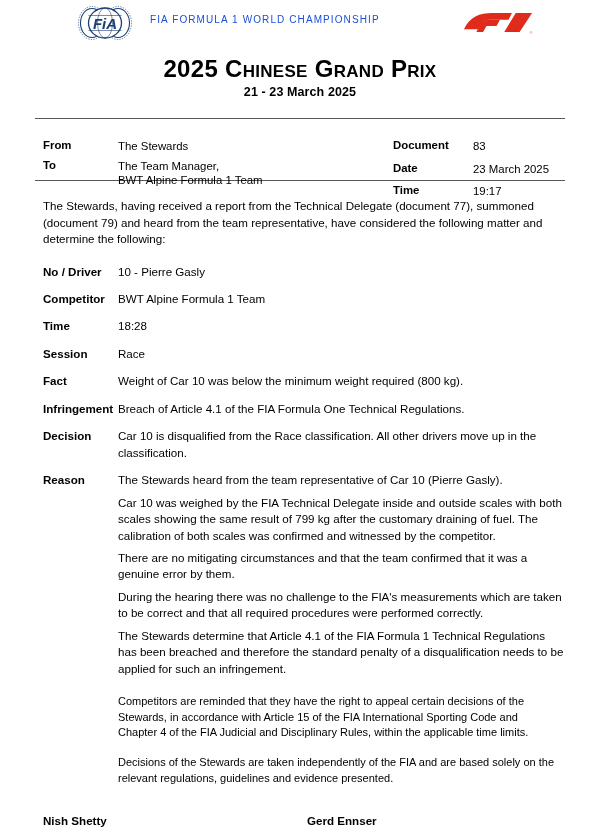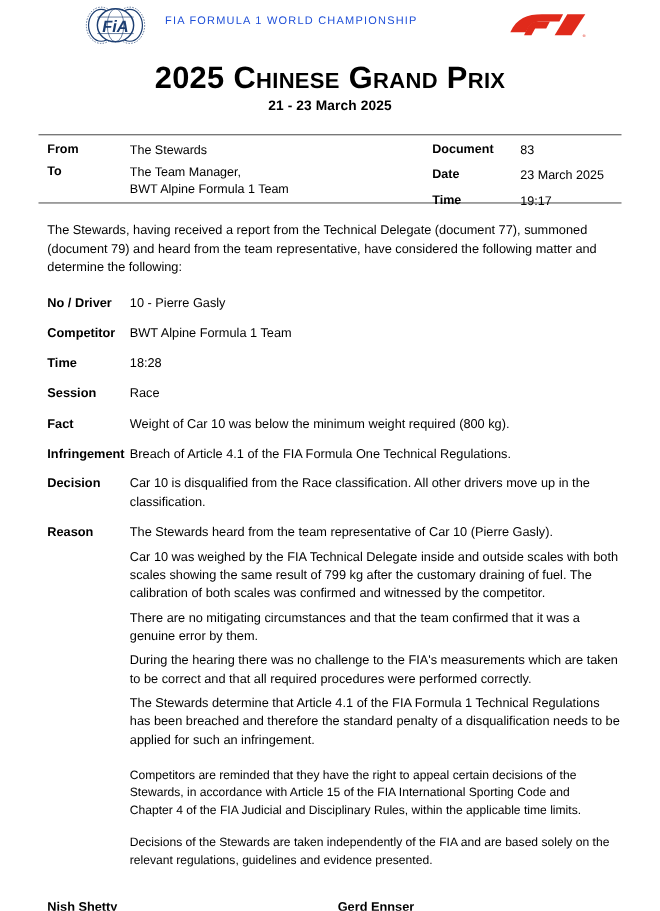--- a/index.html
+++ b/index.html
@@ -53,21 +53,21 @@
     width: 72px;
     height: 26px;
   }
 
   
   .event-block {
     text-align: center;
     margin-top: 8px;
   }
   .event-title {
-    font-size: 28px;
+    font-size: 24px;
     font-weight: bold;
     font-variant: small-caps;
     letter-spacing: 0.3px;
     line-height: 1.05;
   }
   .event-dates {
     font-size: 12.5px;
     font-weight: bold;
     margin-top: 4px;
     letter-spacing: 0.1px;
@@ -85,21 +85,21 @@
 
   
   .meta {
     position: relative;
     padding: 9px 35px 0 35px;
     height: 54px;
     box-sizing: border-box;
   }
   .meta-left, .meta-right {
     position: absolute;
-    top: 7px;
+    top: 20px;
   }
   .meta-left { left: 43px; }
   .meta-right { left: 393px; }
   .meta-row {
     display: flex;
     font-size: 11.4px;
     margin-bottom: 5px;
   }
   .meta-row .k {
     font-weight: bold;

